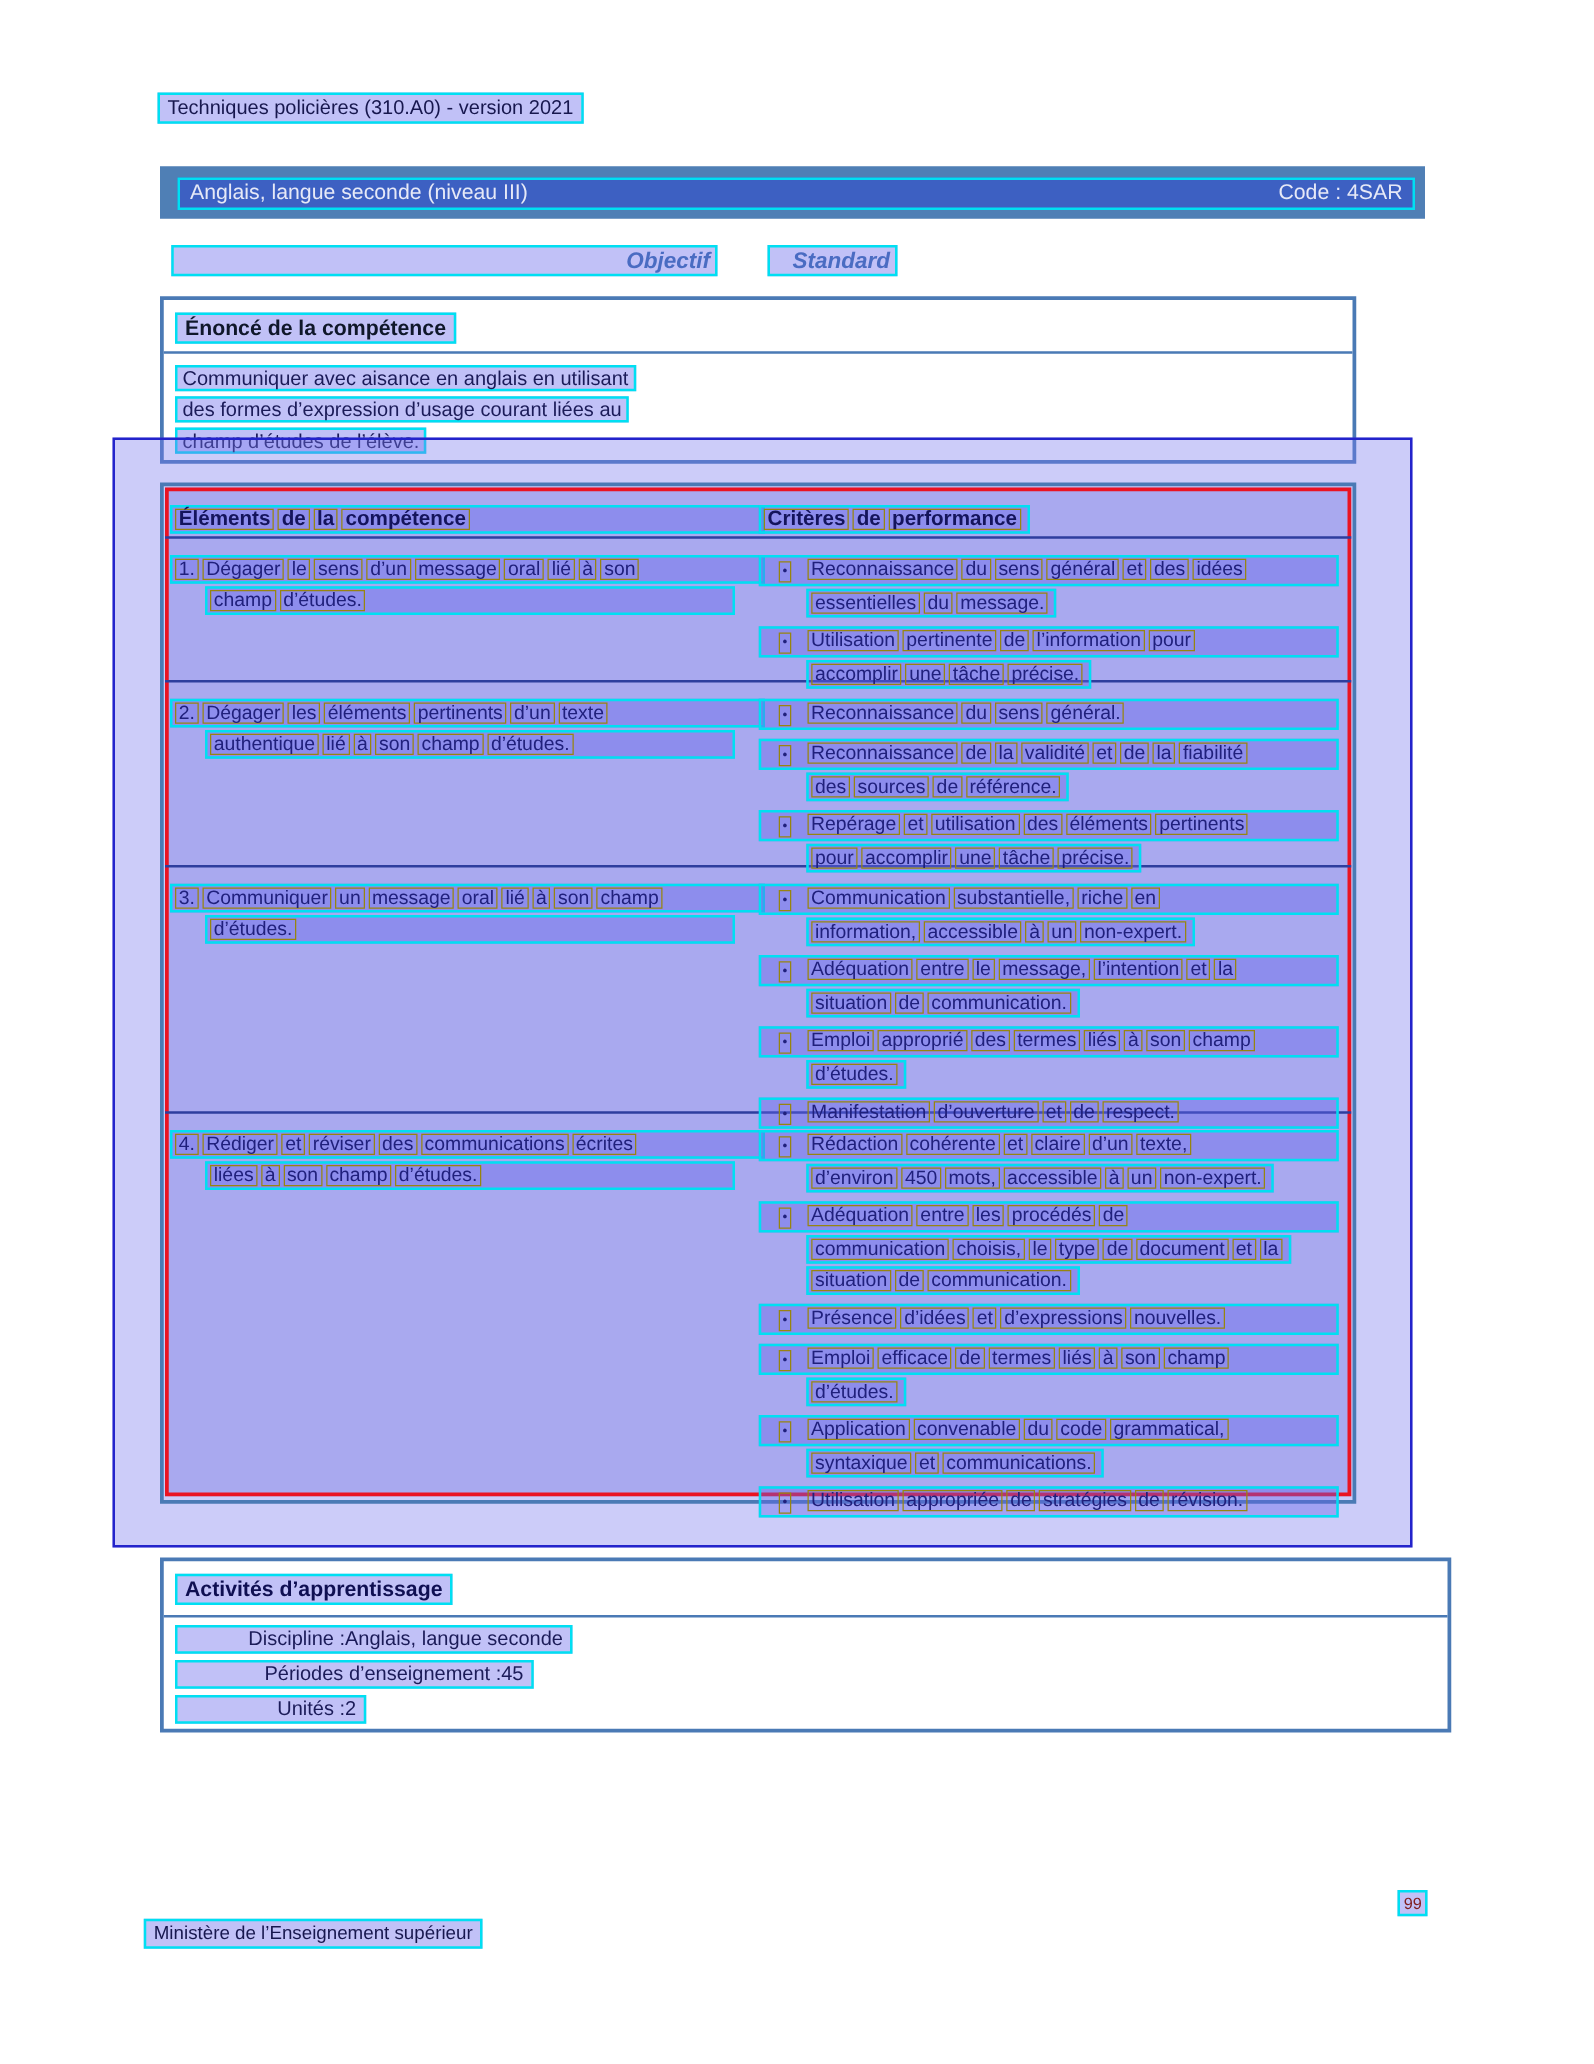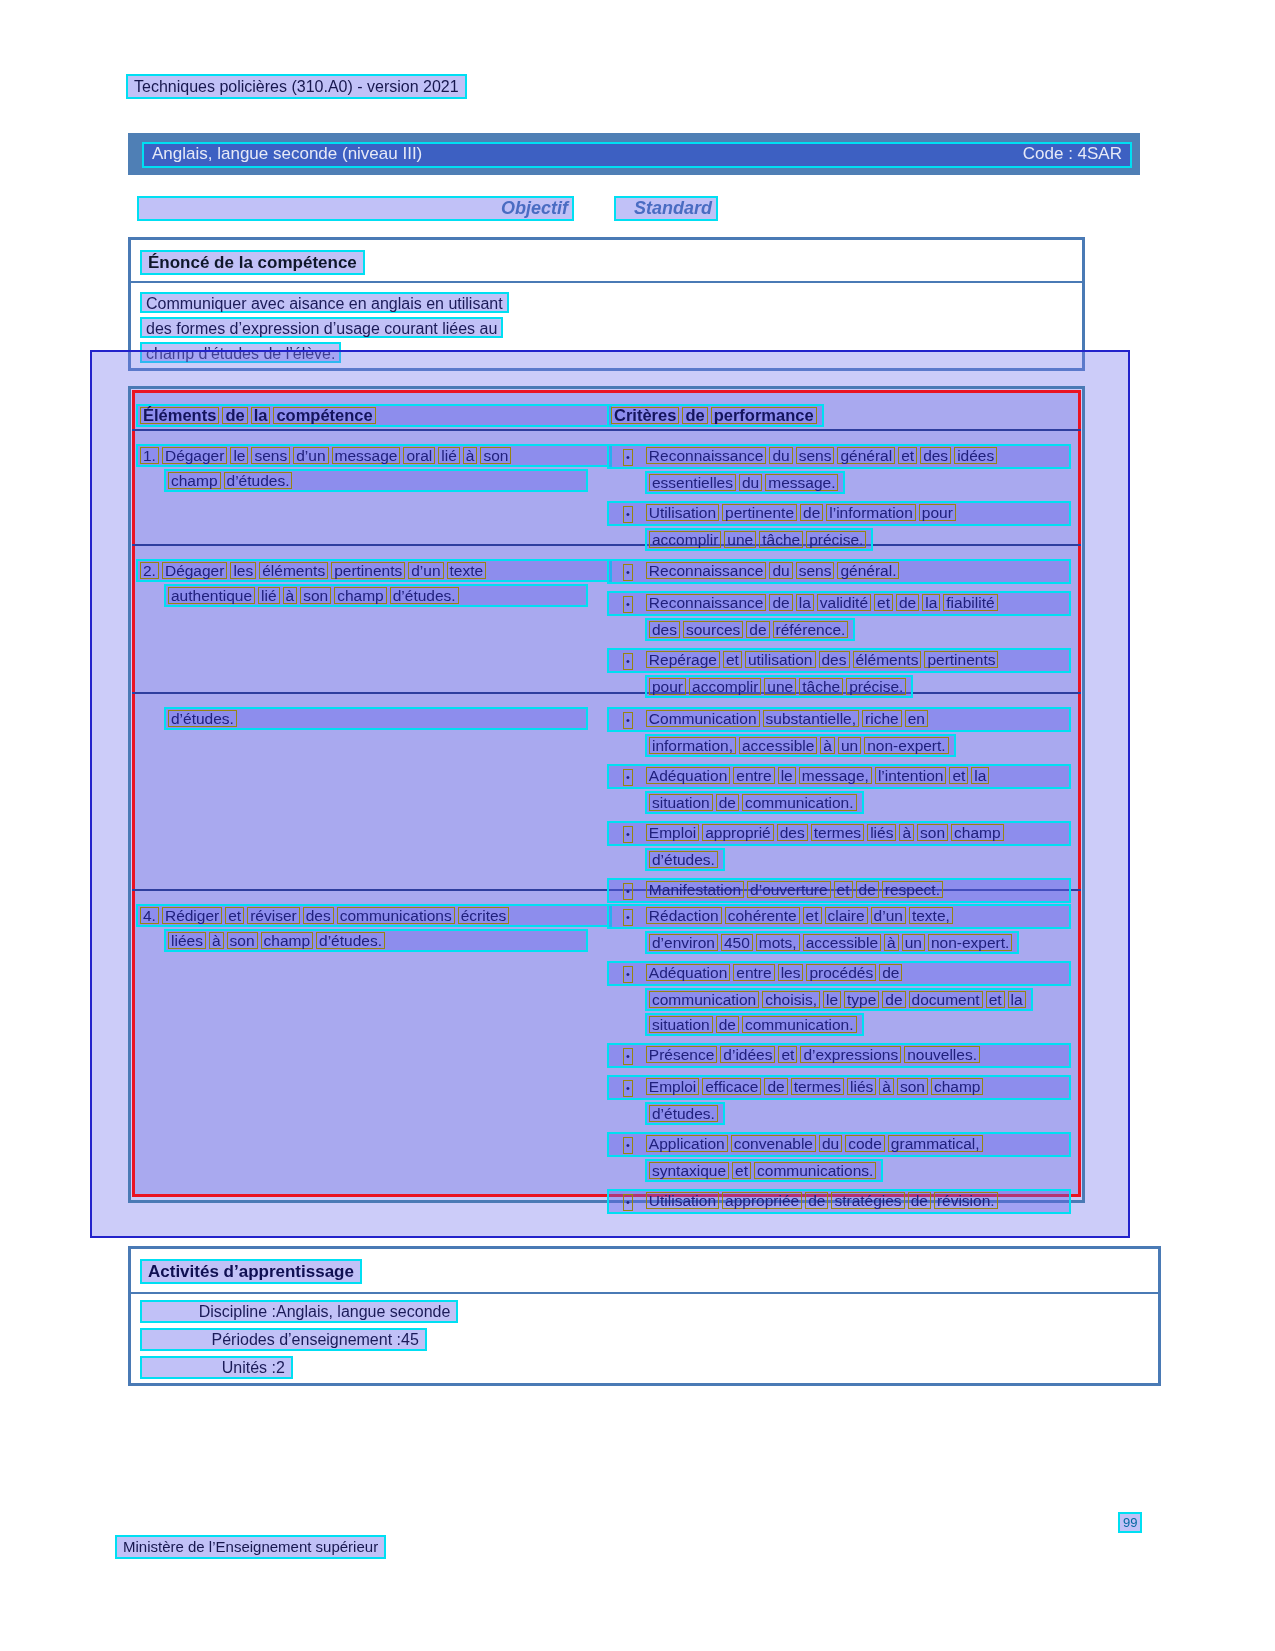--- a/index.html
+++ b/index.html
@@ -80,21 +80,21 @@
   .b { margin-left:12px; margin-right:13px; font-size:11px; }
   
   .activites-box { left:128px; top:1246px; width:1033px; height:140px; border:3px solid #4a7ab5; z-index:10; }
   .act-head { position:absolute; left:9px; top:10px; font-weight:bold; font-size:17px; color:#0f0f52; }
   .act-rule { position:absolute; left:0; top:43px; width:100%; border-top:2px solid #4a7ab5; }
   .act-fields { position:absolute; left:9px; top:51px; }
   .act-fields .hl { height:23px; line-height:18px; margin-bottom:5px; font-size:16px; padding:1px 6px; color:#1b1b58; }
   .lbl { display:inline-block; }
   .f0 .lbl { width:128px; } .f1 .lbl { width:253px; } .f2 .lbl { width:128px; }
   
-  .page-num { left:1118px; top:1512px; font-size:13px; padding:1px 3px; line-height:15px; color:#0369a1; }
+  .page-num { left:1118px; top:1512px; font-size:13px; padding:1px 3px; line-height:15px; color:#7f1d1d; }
   .doc-footer { left:115px; top:1535px; font-size:15px; line-height:18px; color:#17174e; }
 </style>
 </head>
 <body>
 
 <div class="abs hl doc-header">Techniques policières (310.A0) - version 2021</div>
 
 <div class="abs title-bar">
   <div class="bar-line">
     <span>Anglais, langue seconde (niveau III)</span>
@@ -156,20 +156,21 @@
         <div class="tl rfull"><span class="w b">•</span><span class="w">Reconnaissance</span><span class="w">du</span><span class="w">sens</span><span class="w">général.</span></div>
         <div class="tl rfull gap"><span class="w b">•</span><span class="w">Reconnaissance</span><span class="w">de</span><span class="w">la</span><span class="w">validité</span><span class="w">et</span><span class="w">de</span><span class="w">la</span><span class="w">fiabilité</span></div>
         <div class="tl rcont"><span class="w">des</span><span class="w">sources</span><span class="w">de</span><span class="w">référence.</span></div>
         <div class="tl rfull gap"><span class="w b">•</span><span class="w">Repérage</span><span class="w">et</span><span class="w">utilisation</span><span class="w">des</span><span class="w">éléments</span><span class="w">pertinents</span></div>
         <div class="tl rcont"><span class="w">pour</span><span class="w">accomplir</span><span class="w">une</span><span class="w">tâche</span><span class="w">précise.</span></div>
       </div>
     </div>
 
     <div class="trow r3">
       <div class="td left">
+        <div class="tl lfull"><span class="w">3.</span><span class="w">Communiquer</span><span class="w">un</span><span class="w">message</span><span class="w">oral</span><span class="w">lié</span><span class="w">à</span><span class="w">son</span><span class="w">champ</span></div>
         <div class="tl lcont"><span class="w">d’études.</span></div>
       </div>
       <div class="td right">
         <div class="tl rfull"><span class="w b">•</span><span class="w">Communication</span><span class="w">substantielle,</span><span class="w">riche</span><span class="w">en</span></div>
         <div class="tl rcont"><span class="w">information,</span><span class="w">accessible</span><span class="w">à</span><span class="w">un</span><span class="w">non-expert.</span></div>
         <div class="tl rfull gap"><span class="w b">•</span><span class="w">Adéquation</span><span class="w">entre</span><span class="w">le</span><span class="w">message,</span><span class="w">l’intention</span><span class="w">et</span><span class="w">la</span></div>
         <div class="tl rcont"><span class="w">situation</span><span class="w">de</span><span class="w">communication.</span></div>
         <div class="tl rfull gap"><span class="w b">•</span><span class="w">Emploi</span><span class="w">approprié</span><span class="w">des</span><span class="w">termes</span><span class="w">liés</span><span class="w">à</span><span class="w">son</span><span class="w">champ</span></div>
         <div class="tl rcont"><span class="w">d’études.</span></div>
         <div class="tl rfull gap"><span class="w b">•</span><span class="w">Manifestation</span><span class="w">d’ouverture</span><span class="w">et</span><span class="w">de</span><span class="w">respect.</span></div>

